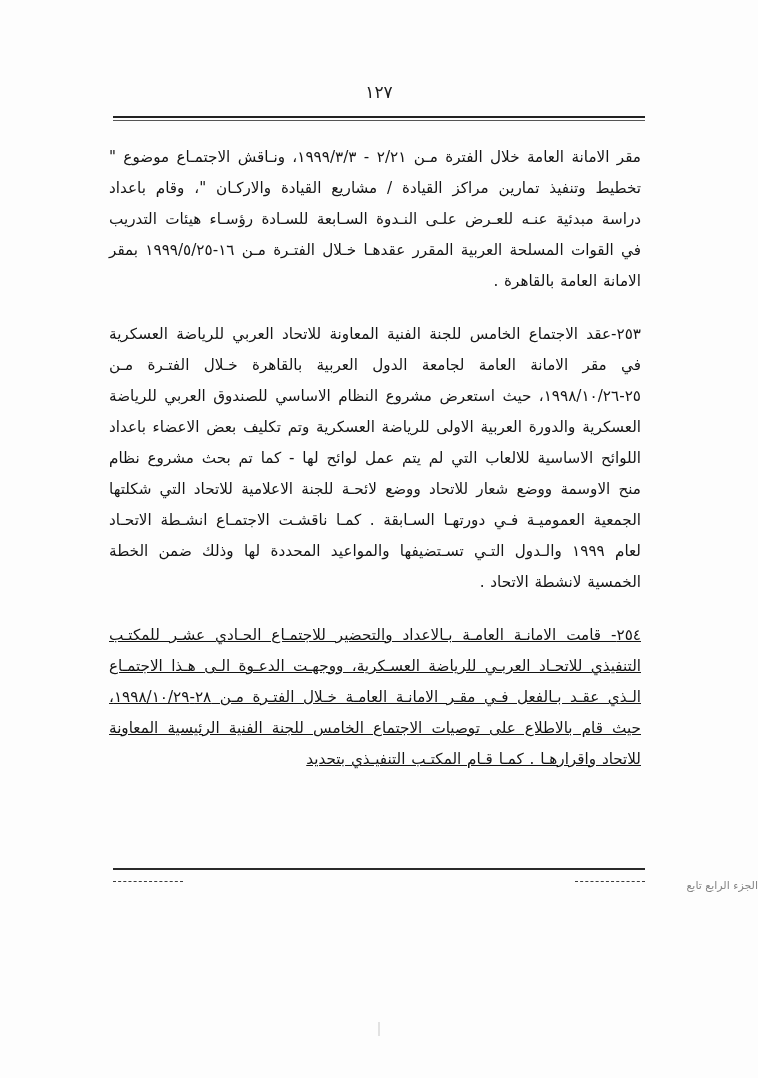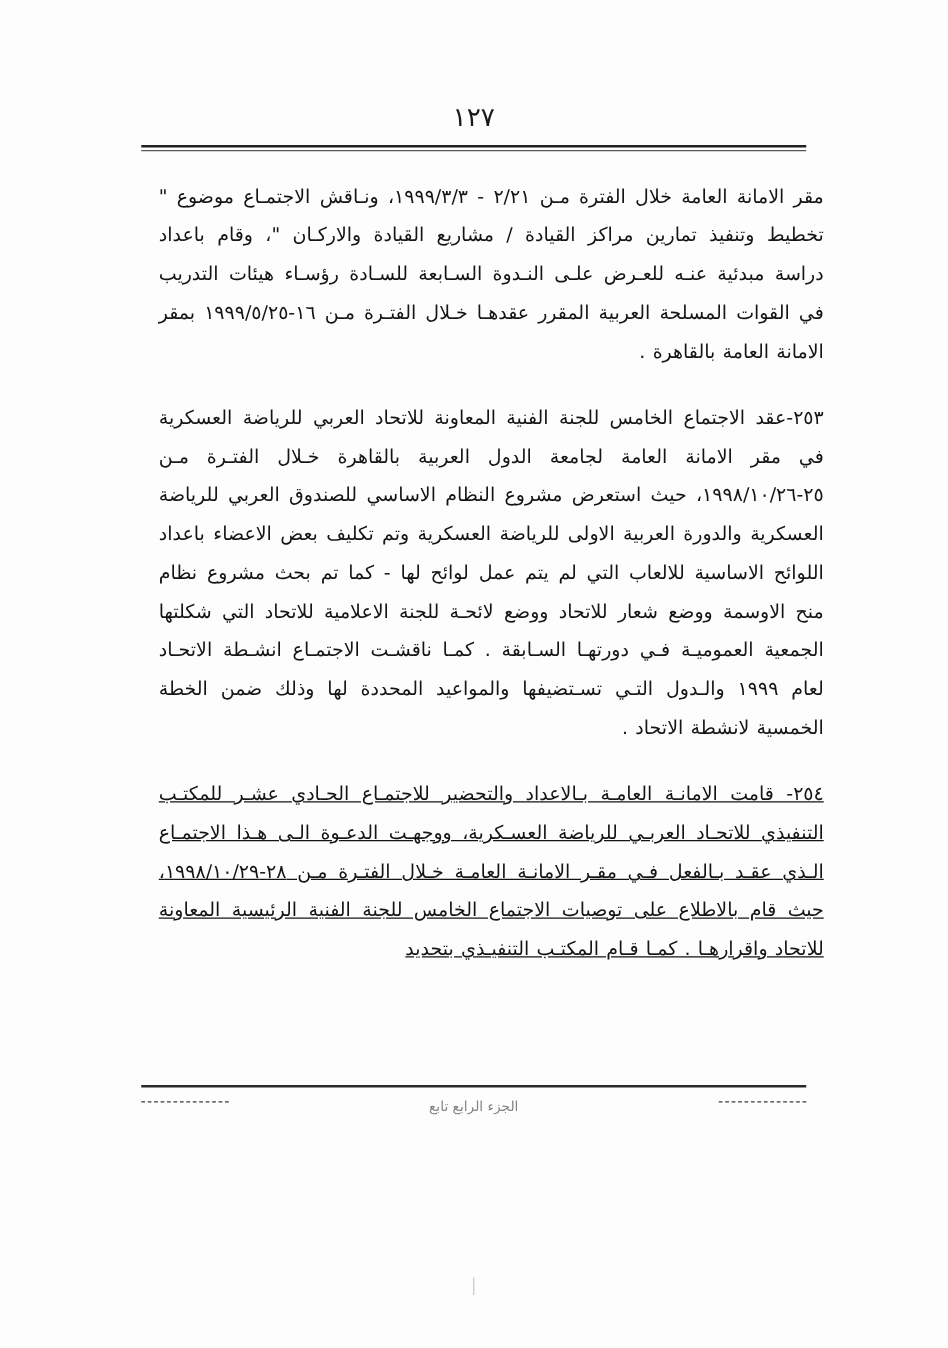--- a/index.html
+++ b/index.html
@@ -19,38 +19,38 @@
     position: absolute;
     inset: 0;
     background: #fdfdfd;
   }
   .page-number {
     position: absolute;
     top: 82px;
     left: 0;
     right: 0;
     text-align: center;
-    font-size: 21px;
+    font-size: 17px;
     letter-spacing: 1px;
     color: #1a1a1a;
     font-family: "DejaVu Sans", sans-serif;
   }
   .rule-top {
     position: absolute;
     top: 116px;
     left: 113px;
     width: 532px;
     border-top: 2px solid #222;
     border-bottom: 1px solid #555;
     height: 2px;
   }
   .content {
     position: absolute;
     top: 142px;
-    right: 99px;
+    right: 117px;
     width: 532px;
     direction: rtl;
     text-align: justify;
   }
   .para {
     margin: 0 0 22px 0;
     font-size: 15.2px;
     line-height: 31px;
     color: #141414;
     text-align: justify;
@@ -70,21 +70,21 @@
     left: 113px;
     width: 532px;
     border-top: 2px solid #2a2a2a;
     height: 0;
   }
   .footer-note {
     position: absolute;
     bottom: 186px;
     left: 0;
     right: 0;
-    text-align: center;
+    text-align: right;
     font-size: 11px;
     color: #5a5a5a;
     letter-spacing: 0.5px;
     opacity: 0.75;
     direction: rtl;
   }
   .footer-dashes-right {
     position: absolute;
     bottom: 196px;
     right: 113px;

